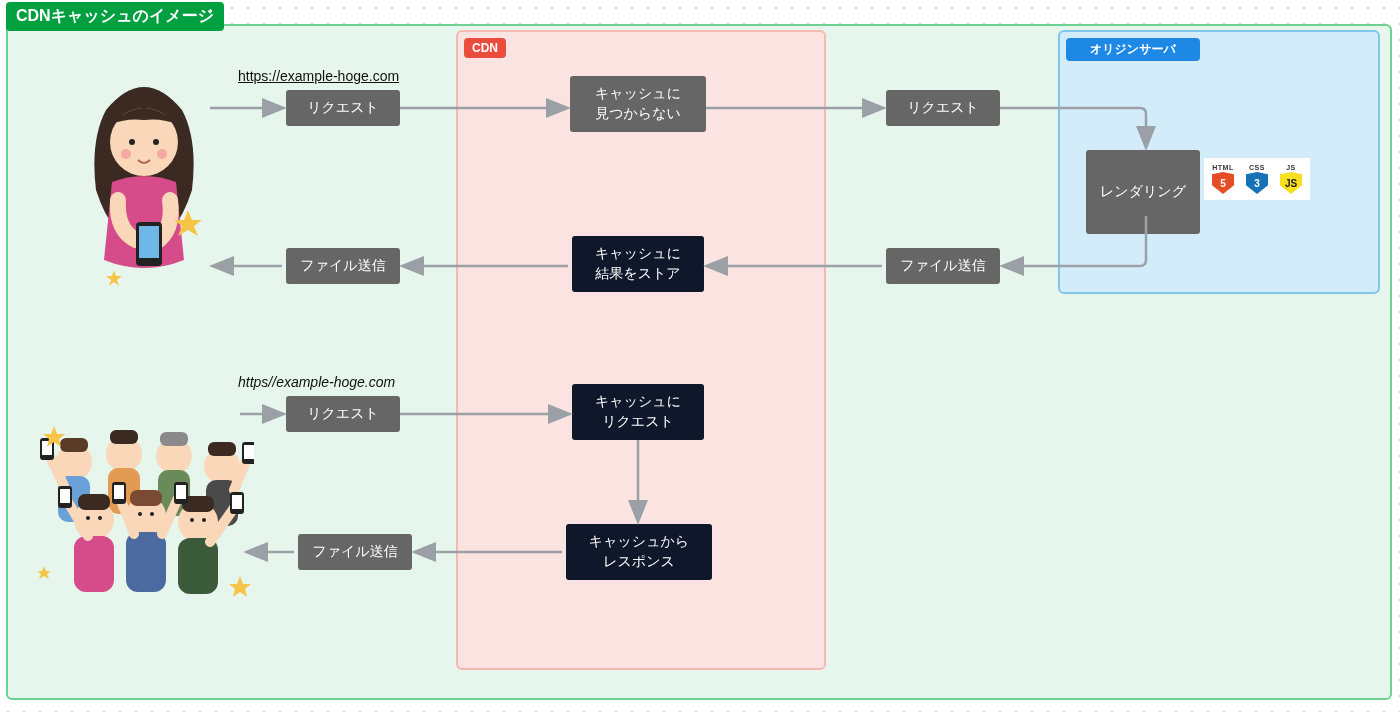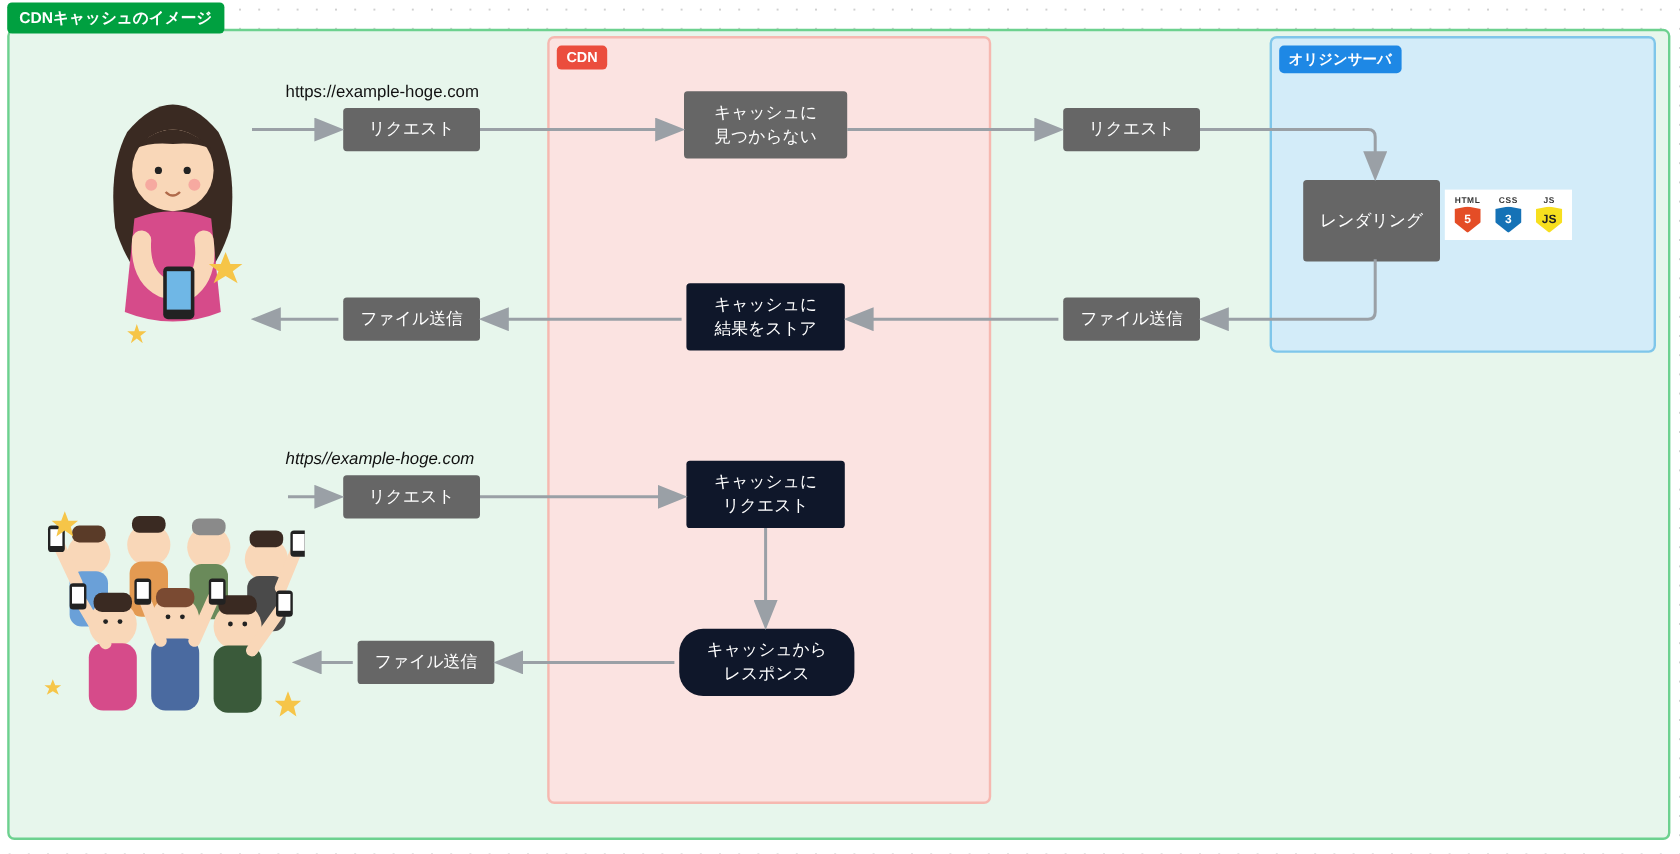--- a/index.html
+++ b/index.html
@@ -21,21 +21,21 @@
     position: relative;
     width: 1400px;
     height: 712px;
   }
   .title-pill {
     position: absolute;
     left: 6px;
     top: 2px;
     background: #00a040;
     color: #fff;
-    font-size: 13px;
+    font-size: 16px;
     font-weight: 600;
     padding: 4px 10px;
     border-radius: 4px;
     z-index: 5;
   }
   .frame {
     position: absolute;
     left: 6px;
     top: 24px;
     width: 1386px;
@@ -79,21 +79,21 @@
     box-sizing: border-box;
   }
   .origin-label {
     position: absolute;
     left: 6px;
     top: 6px;
     background: #1e88e5;
     color: #fff;
     font-size: 12px;
     font-weight: 600;
-    padding: 3px 8px;
+    padding: 3px 24px;
     border-radius: 4px;
   }
   .node {
     position: absolute;
     display: flex;
     align-items: center;
     justify-content: center;
     text-align: center;
     border-radius: 3px;
     font-size: 14px;
@@ -107,20 +107,21 @@
     color: #fff;
   }
   .node.red {
     background: #0f172a;
     color: #fff;
   }
   .url-label {
     position: absolute;
     font-size: 14px;
     color: #111;
+    text-decoration: underline;
   }
   .tech-badges {
     position: absolute;
     background: #fff;
     display: flex;
     gap: 8px;
     align-items: center;
     justify-content: center;
     padding: 6px 6px;
   }
@@ -213,21 +214,21 @@
       </g>
     </svg>
   </div>
 
   <div class="url-label" style="left:238px; top:68px;">https://example-hoge.com</div>
 
   <div class="node gray" style="left:286px; top:90px; width:114px; height:36px;">リクエスト</div>
   <div class="node gray" style="left:570px; top:76px; width:136px; height:56px;">キャッシュに
 見つからない</div>
   <div class="node gray" style="left:886px; top:90px; width:114px; height:36px;">リクエスト</div>
-  <div class="node gray" style="left:1086px; top:150px; width:114px; height:68px;">レンダリング</div>
+  <div class="node gray" style="left:1086px; top:150px; width:114px; height:84px;">レンダリング</div>
 
   <div class="tech-badges" style="left:1204px; top:158px;">
     <div class="badge">
       <div class="label">HTML</div>
       <div class="shield html5">5</div>
     </div>
     <div class="badge">
       <div class="label">CSS</div>
       <div class="shield css3">3</div>
     </div>
@@ -240,21 +241,21 @@
   <div class="node gray" style="left:886px; top:248px; width:114px; height:36px;">ファイル送信</div>
   <div class="node red" style="left:572px; top:236px; width:132px; height:56px;">キャッシュに
 結果をストア</div>
   <div class="node gray" style="left:286px; top:248px; width:114px; height:36px;">ファイル送信</div>
 
   <div class="url-label" style="left:238px; top:374px; text-decoration:none;font-style:italic;">https//example-hoge.com</div>
 
   <div class="node gray" style="left:286px; top:396px; width:114px; height:36px;">リクエスト</div>
   <div class="node red" style="left:572px; top:384px; width:132px; height:56px;">キャッシュに
 リクエスト</div>
-  <div class="node red" style="left:566px; top:524px; width:146px; height:56px;border-radius:20px;">キャッシュから
+  <div class="node red" style="left:566px; top:524px; width:146px; height:56px;">キャッシュから
 レスポンス</div>
   <div class="node gray" style="left:298px; top:534px; width:114px; height:36px;">ファイル送信</div>
 
   <div class="user-illust" style="left:34px; top:416px; width:220px; height:200px;">
     <svg viewBox="0 0 220 200" width="220" height="200">
       <g>
 
         <circle cx="40" cy="46" r="18" fill="#f9d7b8"></circle>
           <rect x="26" y="22" width="28" height="14" rx="6" fill="#5a3b28"></rect>
         <circle cx="90" cy="38" r="18" fill="#f9d7b8"></circle>

